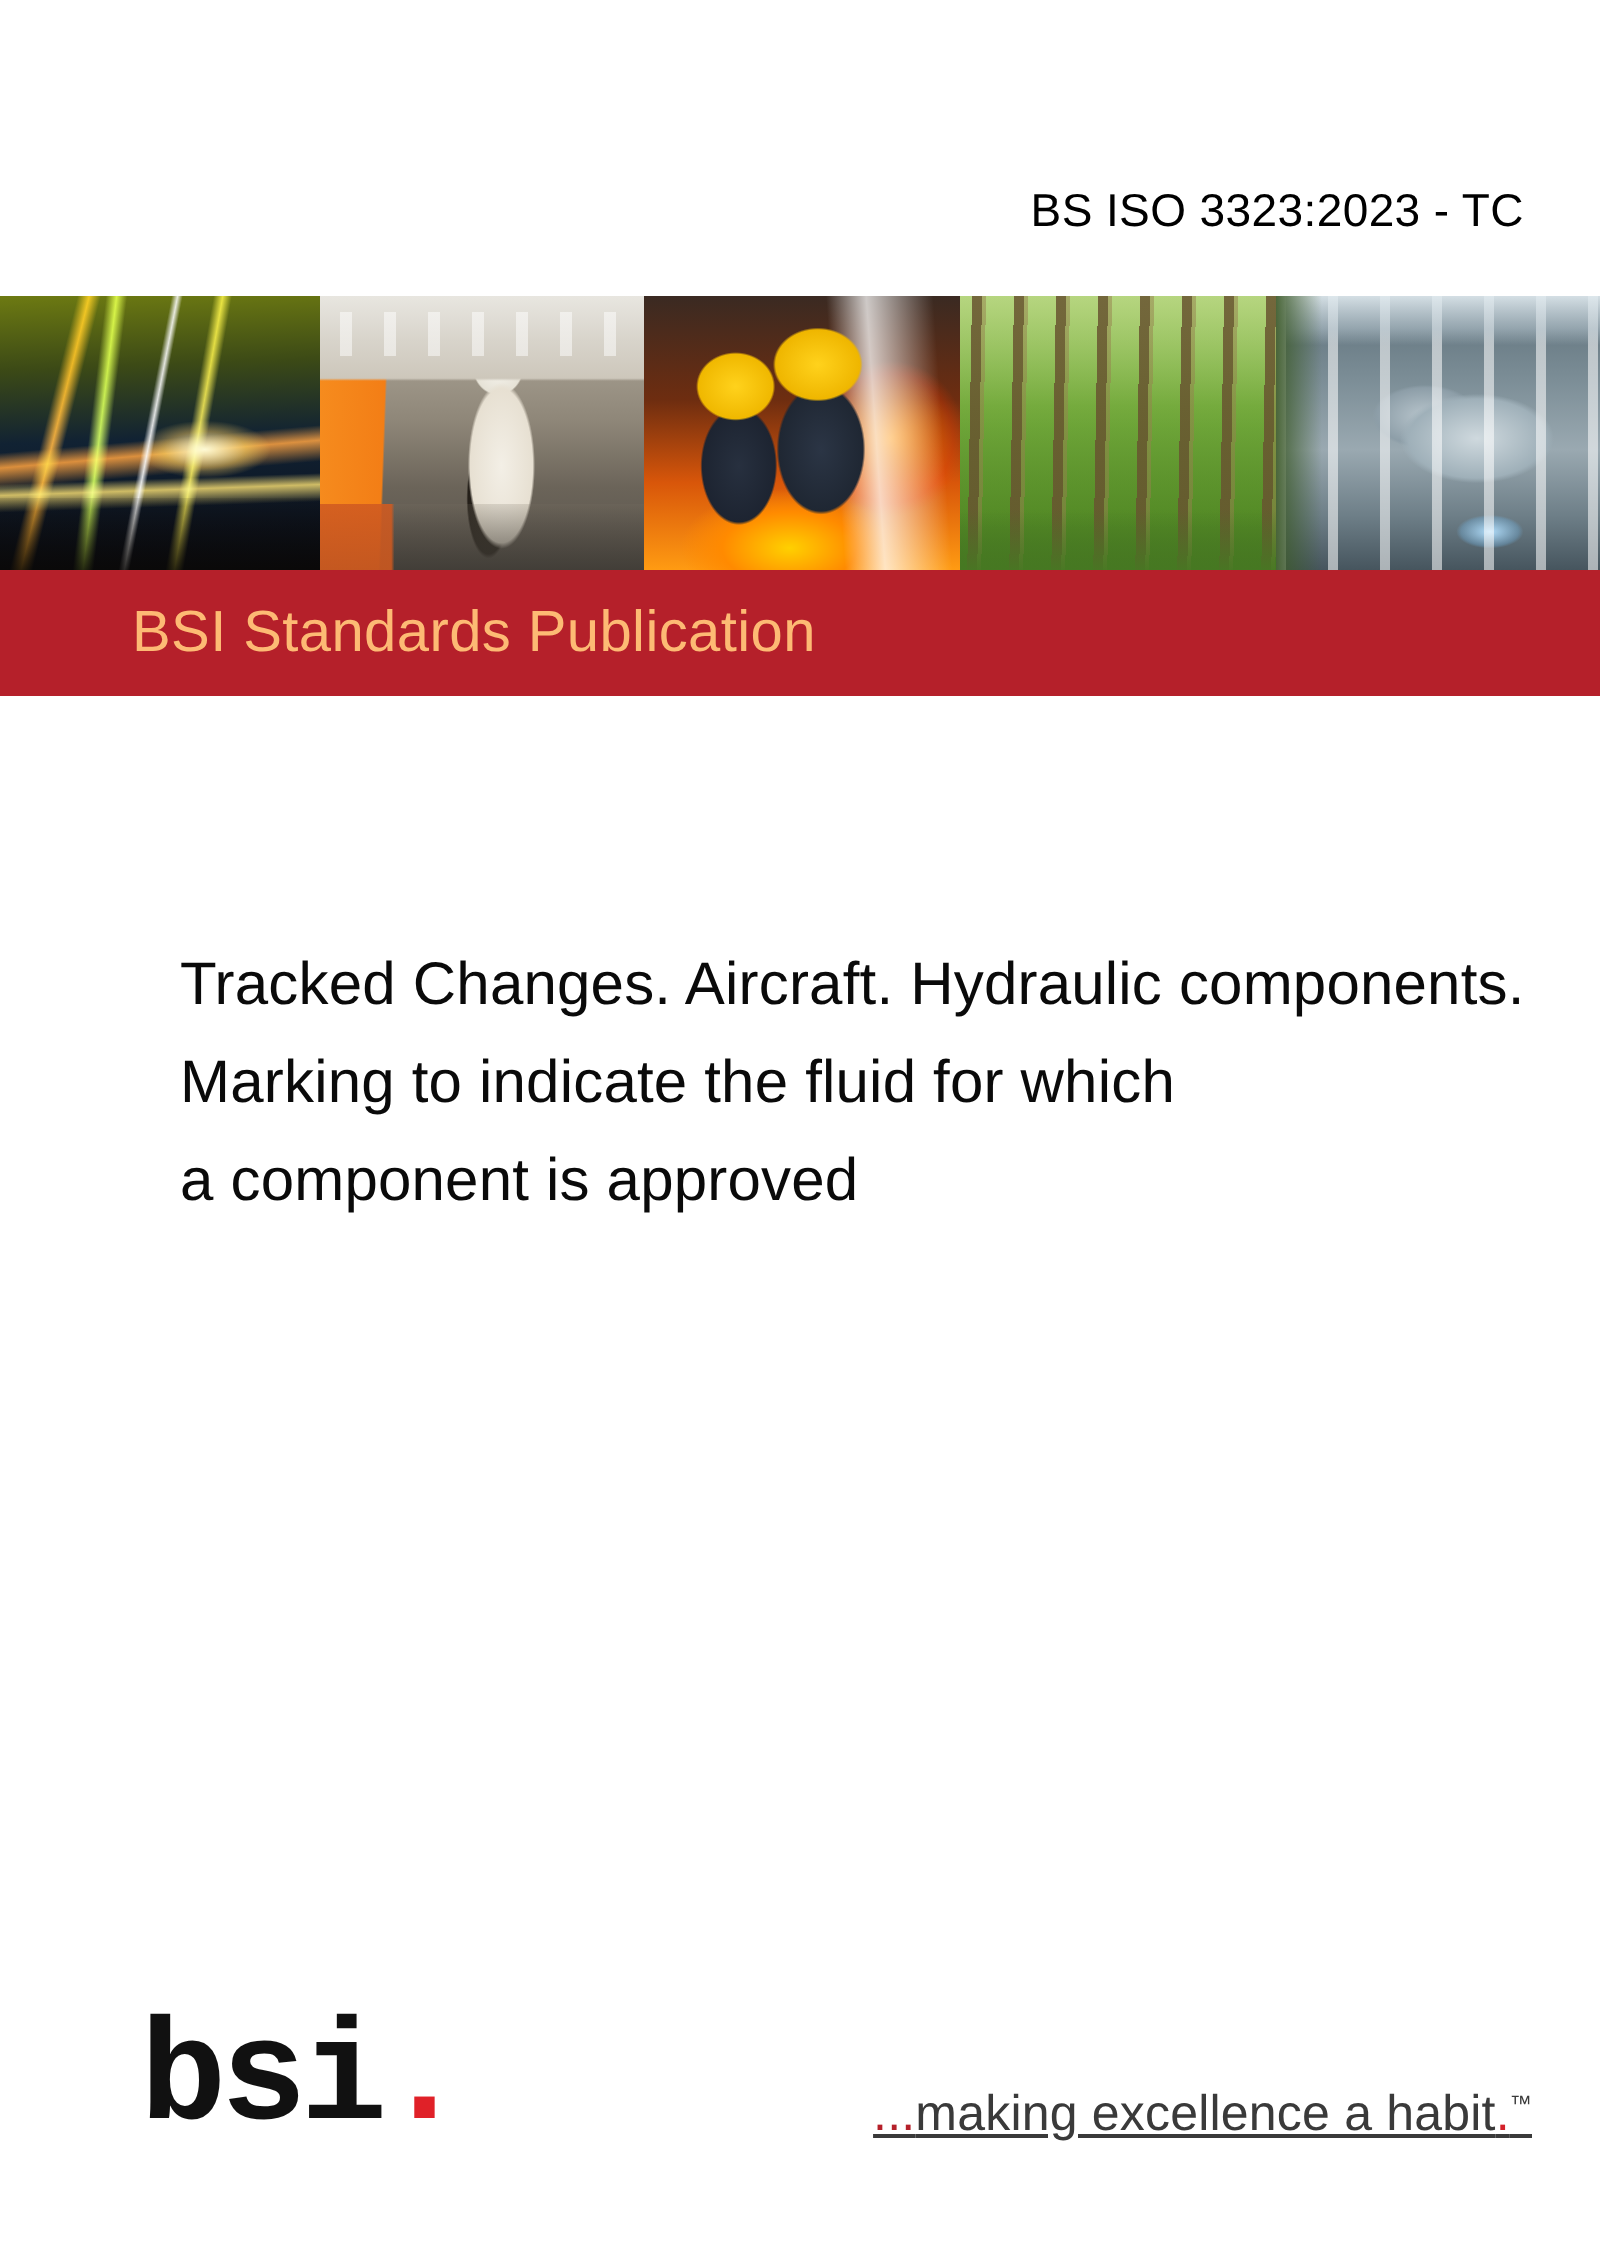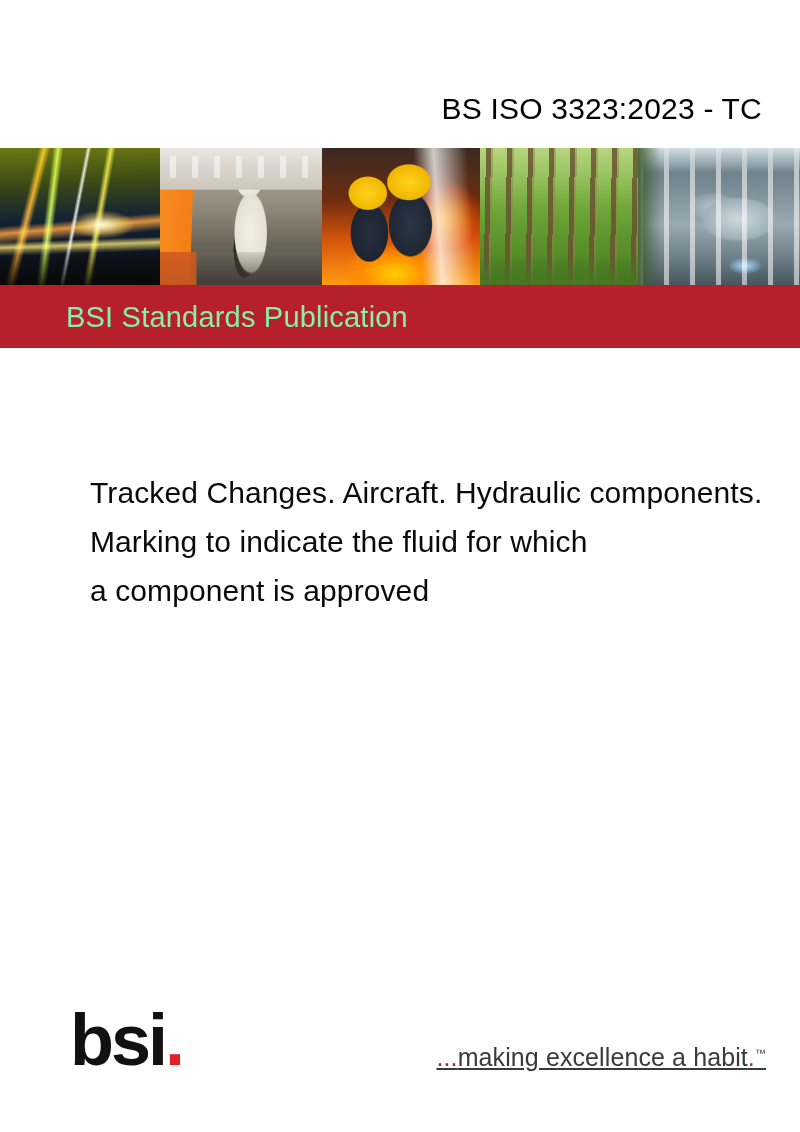--- a/index.html
+++ b/index.html
@@ -14,21 +14,21 @@
     overflow: hidden;
     font-family: "Liberation Sans", sans-serif;
     color: #000000;
   }
 
   
   .doc-ref {
     position: absolute;
     top: 92px;
     right: 38px;
-    font-size: 30px;
+    font-size: 23px;
     letter-spacing: 0.2px;
     color: #000000;
     white-space: nowrap;
   }
 
   
   .photo-strip {
     position: absolute;
     top: 148px;
     left: 0;
@@ -155,21 +155,21 @@
     left: 0;
     width: 800px;
     height: 63px;
     background: #b5202a;
   }
   .red-banner .banner-text {
     position: absolute;
     left: 66px;
     top: 50%;
     transform: translateY(-50%);
-    color: #86efac;
+    color: #fdba74;
     font-size: 29px;
     font-weight: 400;
     letter-spacing: 0.2px;
     white-space: nowrap;
   }
 
   
   .title-block {
     position: absolute;
     top: 468px;
@@ -188,20 +188,21 @@
   .bsi-logo {
     position: absolute;
     left: 70px;
     bottom: 56px;
     font-size: 72px;
     line-height: 1;
     font-weight: 700;
     letter-spacing: -3px;
     color: #111111;
     white-space: nowrap;
+    font-family: Liberation Mono, monospace;
   }
   .bsi-logo .logo-dot { color: #e02128; }
 
   .tagline {
     position: absolute;
     right: 34px;
     bottom: 62px;
     font-size: 25px;
     line-height: 1;
     color: #3a3a3a;

